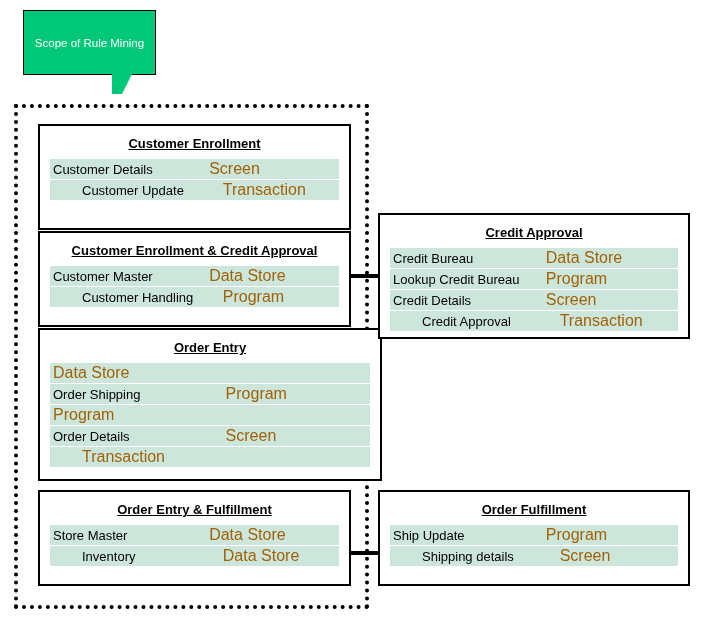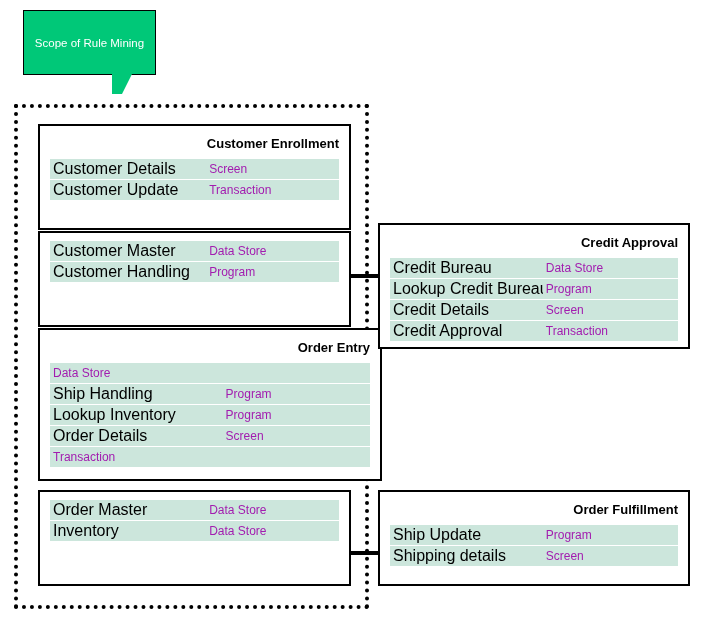--- a/index.html
+++ b/index.html
@@ -70,59 +70,61 @@
     position: absolute;
     background: #ffffff;
     border: 2px solid #000000;
     box-sizing: border-box;
     padding: 8px 10px 10px 10px;
   }
   .card-title {
     font-size: 13px;
     font-weight: bold;
     color: #000000;
-    text-align: right;
+    text-align: center;
     padding: 2px 0 8px 0;
+    text-decoration: underline;
   }
   .card-rows {
     display: block;
   }
   .row {
     display: flex;
     background: #CCE6DC;
     border-bottom: 1px solid #ffffff;
     height: 20px;
     align-items: center;
   }
   .row:last-child {
     border-bottom: none;
+    padding-left: 29px;
   }
   .cell-name {
-    font-size: 16px;
+    font-size: 13px;
     color: #000000;
     flex: 0 0 52%;
     padding-left: 3px;
     white-space: nowrap;
     overflow: hidden;
   }
   .cell-type {
-    font-size: 12px;
-    color: #a21caf;
+    font-size: 16px;
+    color: #a16207;
     flex: 1 1 auto;
     padding-left: 3px;
     white-space: nowrap;
     overflow: hidden;
   }
 
   
   #card-customer-enrollment { left: 38px; top: 124px; width: 313px; height: 106px; }
   #card-enrollment-credit   { left: 38px; top: 231px; width: 313px; height: 96px; }
   #card-order-entry         { left: 38px; top: 328px; width: 344px; height: 153px; }
   #card-order-fulfillment-l { left: 38px; top: 490px; width: 313px; height: 96px; }
-  #card-credit-approval     { left: 378px; top: 223px; width: 312px; height: 126px; }
+  #card-credit-approval     { left: 378px; top: 213px; width: 312px; height: 126px; }
   #card-order-fulfillment-r { left: 378px; top: 490px; width: 312px; height: 96px; }
 
   #card-customer-enrollment .cell-name,
   #card-enrollment-credit .cell-name,
   #card-order-entry .cell-name,
   #card-order-fulfillment-l .cell-name { flex: 0 0 53%; }
 
   #card-credit-approval .cell-name,
   #card-order-fulfillment-r .cell-name { flex: 0 0 52%; }
 
@@ -158,60 +160,61 @@
         <span class="cell-type">Screen</span>
       </div>
       <div class="row">
         <span class="cell-name">Customer Update</span>
         <span class="cell-type">Transaction</span>
       </div>
     </div>
   </div>
 
   <div class="card" id="card-enrollment-credit">
+    <div class="card-title">Customer Enrollment &amp; Credit Approval</div>
     <div class="card-rows">
       <div class="row">
         <span class="cell-name">Customer Master</span>
         <span class="cell-type">Data Store</span>
       </div>
       <div class="row">
         <span class="cell-name">Customer Handling</span>
         <span class="cell-type">Program</span>
       </div>
     </div>
   </div>
 
   <div class="card" id="card-order-entry">
     <div class="card-title">Order Entry</div>
     <div class="card-rows">
       <div class="row">
         <span class="cell-type">Data Store</span>
       </div>
       <div class="row">
-        <span class="cell-name">Ship Handling</span>
-        <span class="cell-type">Program</span>
-      </div>
-      <div class="row">
-        <span class="cell-name">Lookup Inventory</span>
+        <span class="cell-name">Order Shipping</span>
+        <span class="cell-type">Program</span>
+      </div>
+      <div class="row">
         <span class="cell-type">Program</span>
       </div>
       <div class="row">
         <span class="cell-name">Order  Details</span>
         <span class="cell-type">Screen</span>
       </div>
       <div class="row">
         <span class="cell-type">Transaction</span>
       </div>
     </div>
   </div>
 
   <div class="card" id="card-order-fulfillment-l">
-    <div class="card-rows">
-      <div class="row">
-        <span class="cell-name">Order Master</span>
+    <div class="card-title">Order Entry &amp; Fulfillment</div>
+    <div class="card-rows">
+      <div class="row">
+        <span class="cell-name">Store Master</span>
         <span class="cell-type">Data Store</span>
       </div>
       <div class="row">
         <span class="cell-name">Inventory</span>
         <span class="cell-type">Data Store</span>
       </div>
     </div>
   </div>
 
   <div class="card" id="card-credit-approval">

